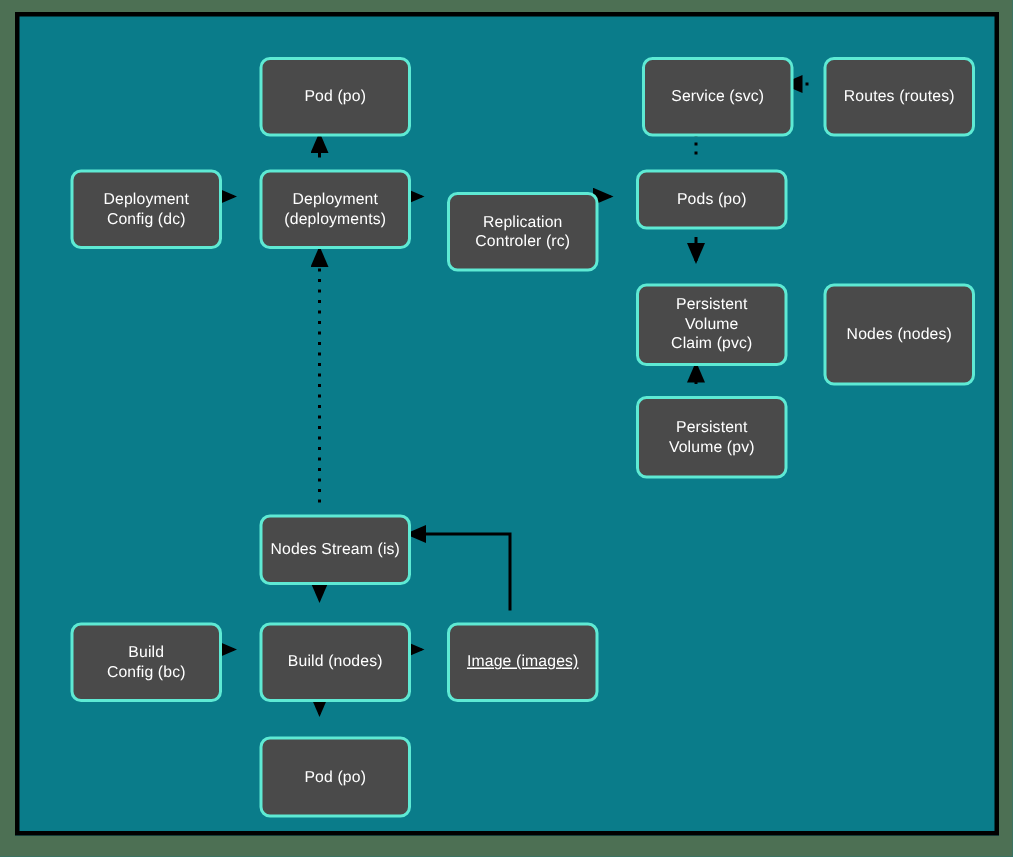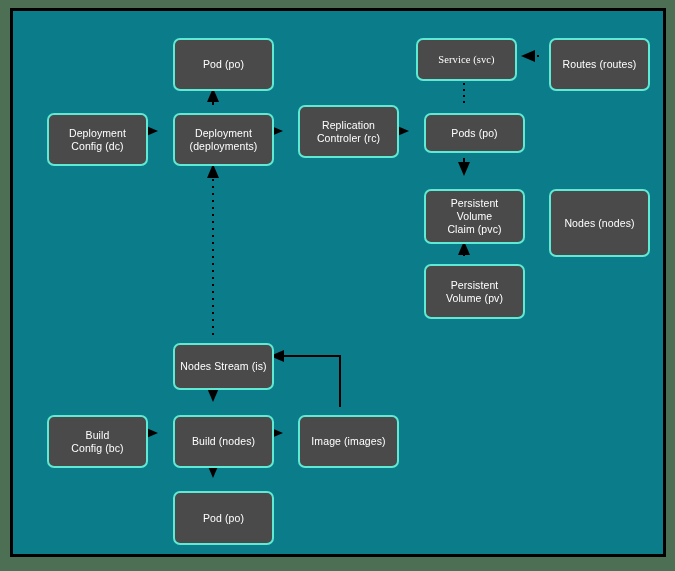--- a/index.html
+++ b/index.html
@@ -93,49 +93,49 @@
     <line x1="264" y1="433" x2="281" y2="433" stroke="#000000" stroke-width="2" marker-end="url(#arrow)"></line>
 
     <line x1="213" y1="460" x2="213" y2="476" stroke="#000000" stroke-width="2" marker-end="url(#arrow)"></line>
 
     <path d="M 340 407 L 340 356 L 272 356" fill="none" stroke="#000000" stroke-width="2" marker-end="url(#arrow)"></path>
   </svg>
 
   <div id="nodes-layer">
     <div class="node" style="left:173px; top:38px; width:101px; height:53px;">Pod (po)</div>
 
-    <div class="node" style="left:416px; top:38px; width:101px; height:43px;font-family:Liberation Serif, serif;">Service (svc)</div>
+    <div class="node" style="left:428px; top:38px; width:101px; height:53px;">Service (svc)</div>
 
     <div class="node" style="left:549px; top:38px; width:101px; height:53px;">Routes (routes)</div>
 
     <div class="node" style="left:47px; top:113px; width:101px; height:53px;">Deployment
 Config (dc)</div>
 
     <div class="node" style="left:173px; top:113px; width:101px; height:53px;">Deployment
 (deployments)</div>
 
-    <div class="node" style="left:298px; top:105px; width:101px; height:53px;text-align:center;">Replication
+    <div class="node" style="left:298px; top:128px; width:101px; height:53px;text-align:center;">Replication
 Controler (rc)</div>
 
     <div class="node" style="left:424px; top:113px; width:101px; height:40px;">Pods (po)</div>
 
     <div class="node" style="left:424px; top:189px; width:101px; height:55px;">Persistent
 Volume
 Claim (pvc)</div>
 
     <div class="node" style="left:549px; top:189px; width:101px; height:68px;">Nodes (nodes)</div>
 
     <div class="node" style="left:424px; top:264px; width:101px; height:55px;">Persistent
 Volume (pv)</div>
 
     <div class="node" style="left:173px; top:343px; width:101px; height:47px;">Nodes Stream (is)</div>
 
     <div class="node" style="left:47px; top:415px; width:101px; height:53px;">Build
 Config (bc)</div>
 
     <div class="node" style="left:173px; top:415px; width:101px; height:53px;">Build (nodes)</div>
 
-    <div class="node" style="left:298px; top:415px; width:101px; height:53px;">Image (images)</div>
+    <div class="node" style="left:298px; top:415px; width:101px; height:53px;text-decoration:underline;">Image (images)</div>
 
     <div class="node" style="left:173px; top:491px; width:101px; height:54px;">Pod (po)</div>
   </div>
 
 </div>
 
 </body></html>

